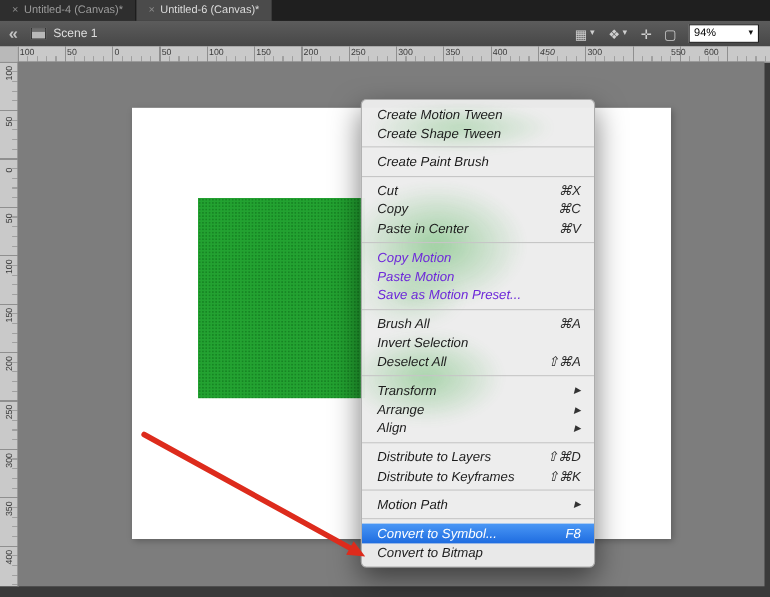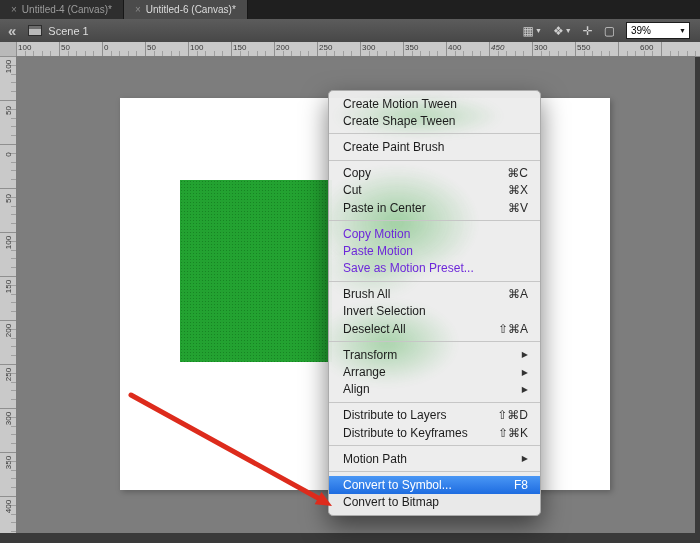--- a/index.html
+++ b/index.html
@@ -57,21 +57,21 @@
   .stage{position:absolute;left:104px;top:42px;width:490px;height:392px;background:#ffffff;
          box-shadow:2px 2px 6px rgba(0,0,0,0.25);}
   .greenrect{position:absolute;left:164px;top:124px;width:152px;height:182px;
              background-color:#23a231;
              background-image:radial-gradient(rgba(0,80,10,0.35) 25%,transparent 26%);
              background-size:3px 3px;}
 
   
   .menu{position:absolute;left:328px;top:90px;width:211px;background:rgba(236,236,236,0.97);
         border:1px solid #ababab;border-radius:5px;box-shadow:0 10px 26px rgba(0,0,0,0.5);
-        padding:4px 0;z-index:5;overflow:hidden;}
+        padding:4px 0;z-index:5;overflow:hidden;font-style:italic;}
   .tint{position:absolute;pointer-events:none;border-radius:50%;
         background:radial-gradient(closest-side,rgba(58,170,64,0.55),rgba(58,170,64,0));
         filter:blur(5px);z-index:0;}
   .tint.a{left:4px;top:4px;width:170px;height:42px;opacity:.55;}
   .tint.b{left:-12px;top:76px;width:160px;height:112px;opacity:.8;}
   .tint.c{left:-6px;top:148px;width:100px;height:60px;opacity:.35;}
   .tint.d{left:-12px;top:210px;width:140px;height:84px;opacity:.7;}
   .mi{position:relative;z-index:1;height:17.2px;display:flex;align-items:center;
       padding:0 12px 0 14px;font-size:12px;color:#1c1c1c;white-space:nowrap;}
   .mi .mi-right{margin-left:auto;color:#2a2a2a;}
@@ -113,42 +113,42 @@
         <span>❖</span>
           <span class="dd">▼</span>
       </span>
       <span class="ebicon">
         <span>✛</span>
       </span>
       <span class="ebicon">
         <span>▢</span>
       </span>
       <span class="zoombox">
-        <span class="zv">39%</span>
+        <span class="zv">94%</span>
         <span class="za">▼</span>
       </span>
     </div>
   </div>
 
   <div class="ruler-corner"></div>
   <div class="ruler-h">
       <span style="left: 2px;">100</span>
       <span style="left: 45px;">50</span>
       <span style="left: 88px;">0</span>
       <span style="left: 131px;">50</span>
       <span style="left: 174px;">100</span>
       <span style="left: 217px;">150</span>
       <span style="left: 260px;">200</span>
       <span style="left: 303px;">250</span>
       <span style="left: 346px;">300</span>
       <span style="left: 389px;">350</span>
       <span style="left: 432px;">400</span>
       <span style="left: 475px; font-style: italic;">450</span>
       <span style="left: 518px;">300</span>
-      <span style="left: 561px;">550</span>
+      <span style="left: 594px;">550</span>
       <span style="left: 624px;">600</span>
       <span style="left: 647px; margin-top: 36px;">650</span>
     </div>
   <div class="ruler-v">
       <span style="top: 6px;">100</span>
       <span style="top: 50px;">50</span>
       <span style="top: 94px;">0</span>
       <span style="top: 138px;">50</span>
       <span style="top: 182px;">100</span>
       <span style="top: 226px;">150</span>
@@ -174,26 +174,26 @@
       </div>
       <div class="mi">
         <span class="mi-label">Create Shape Tween</span>
       </div>
       <div class="msep"></div>
       <div class="mi">
         <span class="mi-label">Create Paint Brush</span>
       </div>
       <div class="msep"></div>
       <div class="mi">
+        <span class="mi-label">Cut</span>
+        <span class="mi-right">⌘X</span>
+      </div>
+      <div class="mi">
         <span class="mi-label">Copy</span>
         <span class="mi-right">⌘C</span>
-      </div>
-      <div class="mi">
-        <span class="mi-label">Cut</span>
-        <span class="mi-right">⌘X</span>
       </div>
       <div class="mi">
         <span class="mi-label">Paste in Center</span>
         <span class="mi-right">⌘V</span>
       </div>
       <div class="msep"></div>
       <div class="mi disabled">
         <span class="mi-label">Copy Motion</span>
       </div>
       <div class="mi disabled">

